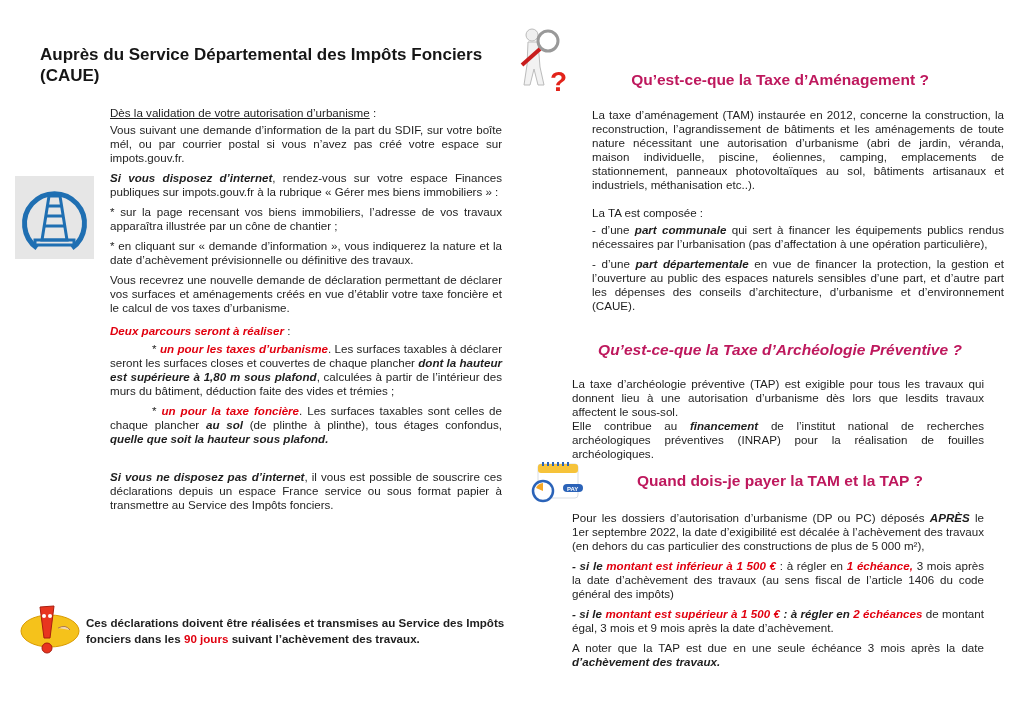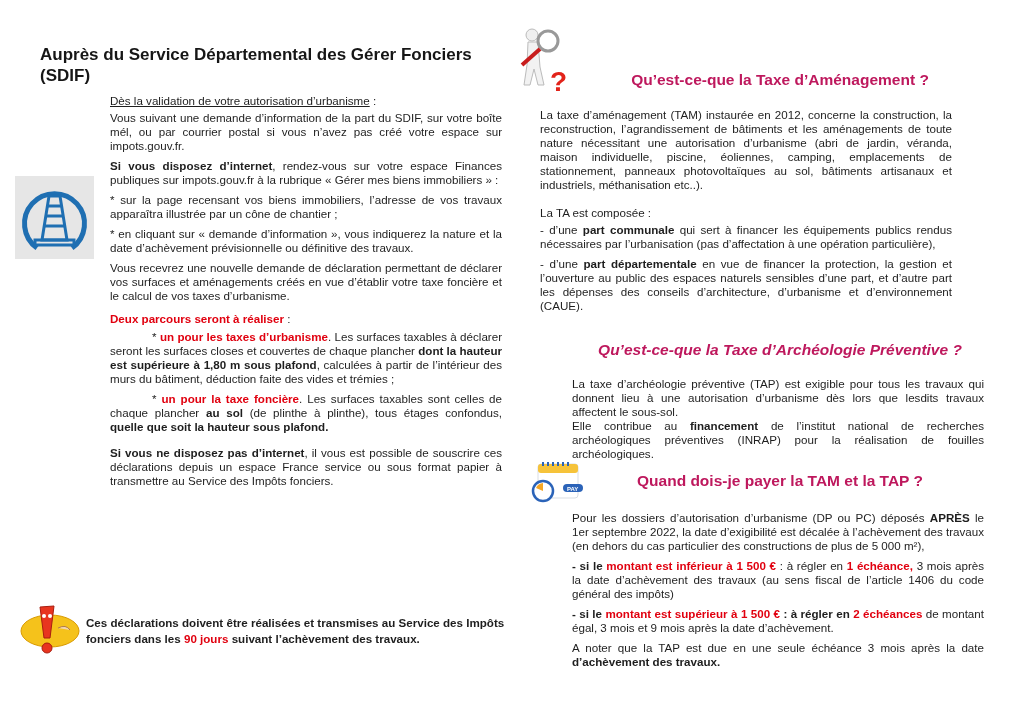--- a/index.html
+++ b/index.html
@@ -1,53 +1,53 @@
 <!DOCTYPE html>
 <html><head>
 <meta charset="utf-8">
 <style>
   html, body { margin:0; padding:0; background:#ffffff; }
   body { width:1024px; height:725px; position:relative; overflow:hidden;
          font-family:"Liberation Sans", "DejaVu Sans", sans-serif; color:#1e1e1e; }
   .abs { position:absolute; }
   .txt { font-size:11.6px; line-height:14px; text-align:justify; }
   .txt p { margin:0 0 6px 0; }
-  .b { font-weight:bold; }
+  .b { font-weight:bold;font-style:italic; }
   .red { color:#e1000f; }
   .u { text-decoration:underline; }
   h1.main { margin:0; font-size:17px; line-height:21px; font-weight:bold; color:#161616; }
   h2.sec { margin:0; font-size:15.5px; font-weight:bold; color:#be185d; text-align:center; }
 </style>
 </head>
 <body>
 
-<h1 class="main abs" style="left:40px; top:44px; width:460px;">Auprès du Service Départemental des Gérer Fonciers (SDIF)</h1>
+<h1 class="main abs" style="left:40px; top:44px; width:460px;">Auprès du Service Départemental des Impôts Fonciers (CAUE)</h1>
 
 <div class="abs" style="left:15px; top:176px; width:79px; height:83px; background:#e6e6e6;">
   <svg width="79" height="83" viewBox="0 0 79 83">
     <path d="M22 72 A30 30 0 1 1 57 72" fill="none" stroke="#1f6fb2" stroke-width="5"></path>
     <path d="M34 20 L45 20 L52 64 L27 64 Z" fill="none" stroke="#1f6fb2" stroke-width="3"></path>
     <line x1="32" y1="30" x2="47" y2="30" stroke="#1f6fb2" stroke-width="3"></line>
     <line x1="31" y1="40" x2="48" y2="40" stroke="#1f6fb2" stroke-width="3"></line>
     <line x1="29" y1="50" x2="50" y2="50" stroke="#1f6fb2" stroke-width="3"></line>
     <rect x="20" y="64" width="39" height="5" fill="none" stroke="#1f6fb2" stroke-width="3"></rect>
   </svg>
 </div>
 
-<div class="abs txt" style="left:110px; top:94px; width:392px;">
+<div class="abs txt" style="left:110px; top:106px; width:392px;">
   <p style="margin-bottom:3px;"><span class="u">Dès la validation de votre autorisation d’urbanisme</span><span> :</span></p>
   <p>Vous suivant une demande d’information de la part du SDIF, sur votre boîte mél, ou par courrier postal si vous n’avez pas créé votre espace sur impots.gouv.fr.</p>
   <p><span class="b">Si vous disposez d’internet</span><span>, rendez-vous sur votre espace Finances publiques sur impots.gouv.fr à la rubrique « Gérer mes biens immobiliers » :</span></p>
   <p>* sur la page recensant vos biens immobiliers, l’adresse de vos travaux apparaîtra illustrée par un cône de chantier ;</p>
   <p style="">* en cliquant sur « demande d’information », vous indiquerez la nature et la date d’achèvement prévisionnelle ou définitive des travaux.</p>
 
   <p style="margin-bottom:9px;">Vous recevrez une nouvelle demande de déclaration permettant de déclarer vos surfaces et aménagements créés en vue d’établir votre taxe foncière et le calcul de vos taxes d’urbanisme.</p>
   <p style="margin-bottom:4px;"><span class="red b">Deux parcours seront à réaliser</span><span> :</span></p>
   <p style="text-indent:42px;"><span>* </span><span class="red b">un pour les taxes d’urbanisme</span><span>. Les surfaces taxables à déclarer seront les surfaces closes et couvertes de chaque plancher </span><span class="b">dont la hauteur est supérieure à 1,80 m sous plafond</span><span>, calculées à partir de l’intérieur des murs du bâtiment, déduction faite des vides et trémies ;</span></p>
-  <p style="text-indent:42px; margin-bottom:12px;"><span>* </span><span class="red b">un pour la taxe foncière</span><span>. Les surfaces taxables sont celles de chaque plancher </span><span class="b">au sol</span><span> (de plinthe à plinthe), tous étages confondus, </span><span class="b">quelle que soit la hauteur sous plafond.</span></p>
+  <p style="text-indent:42px; margin-bottom:24px;"><span>* </span><span class="red b">un pour la taxe foncière</span><span>. Les surfaces taxables sont celles de chaque plancher </span><span class="b">au sol</span><span> (de plinthe à plinthe), tous étages confondus, </span><span class="b">quelle que soit la hauteur sous plafond.</span></p>
 
   <p><span class="b">Si vous ne disposez pas d’internet</span><span>, il vous est possible de souscrire ces déclarations depuis un espace France service ou sous format papier à transmettre au Service des Impôts fonciers.</span></p>
 </div>
 
 <div class="abs" style="left:18px; top:604px; width:62px; height:52px;">
   <svg width="62" height="52" viewBox="0 0 62 52">
     <ellipse cx="32" cy="27" rx="29" ry="16" fill="#f5c21b" stroke="#d99a00" stroke-width="1"></ellipse>
     <path d="M22 3 L36 2 L32 34 L26 34 Z" fill="#e8351f" stroke="#a81d0f" stroke-width="1"></path>
     <circle cx="29" cy="44" r="5" fill="#e8351f" stroke="#a81d0f" stroke-width="1"></circle>
     <circle cx="26" cy="12" r="2" fill="#fff"></circle>
@@ -64,21 +64,21 @@
     <circle cx="14" cy="10" r="6" fill="#f0f0f0" stroke="#bbb"></circle>
     <path d="M10 17 L20 17 L22 42 L26 60 L20 60 L16 44 L12 60 L6 60 L9 40 Z" fill="#f2f2f2" stroke="#bbb"></path>
     <circle cx="30" cy="16" r="10" fill="none" stroke="#999" stroke-width="3"></circle>
     <line x1="22" y1="24" x2="4" y2="40" stroke="#c81d1d" stroke-width="4"></line>
     <text x="32" y="66" font-family="Liberation Sans, sans-serif" font-weight="bold" font-size="28" fill="#e2231a">?</text>
   </svg>
 </div>
 
 <h2 class="sec abs" style="left:580px; top:71px; width:400px;">Qu’est-ce-que la Taxe d’Aménagement ?</h2>
 
-<div class="abs txt" style="left:540px; top:108px; width:412px;">
+<div class="abs txt" style="left:592px; top:108px; width:412px;">
   <p style="margin-bottom:14px;">La taxe d’aménagement (TAM) instaurée en 2012, concerne la construction, la reconstruction, l’agrandissement de bâtiments et les aménagements de toute nature nécessitant une autorisation d’urbanisme (abri de jardin, véranda, maison individuelle, piscine, éoliennes, camping, emplacements de stationnement, panneaux photovoltaïques au sol, bâtiments artisanaux et industriels, méthanisation etc..).</p>
   <p style="margin-bottom:3px;">La TA est composée :</p>
   <p><span>- d’une </span><span class="b">part communale</span><span> qui sert à financer les équipements publics rendus nécessaires par l’urbanisation (pas d’affectation à une opération particulière),</span></p>
   <p><span>- d’une </span><span class="b">part départementale</span><span> en vue de financer la protection, la gestion et l’ouverture au public des espaces naturels sensibles d’une part, et d’autre part les dépenses des conseils d’architecture, d’urbanisme et d’environnement (CAUE).</span></p>
 </div>
 
 <h2 class="sec abs" style="left:560px; top:341px; width:440px;font-style:italic;">Qu’est-ce-que la Taxe d’Archéologie Préventive ?</h2>
 
 <div class="abs txt" style="left:572px; top:377px; width:412px;">
   <p style="margin-bottom:0;">La taxe d’archéologie préventive (TAP) est exigible pour tous les travaux qui donnent lieu à une autorisation d’urbanisme dès lors que lesdits travaux affectent le sous-sol.</p>

